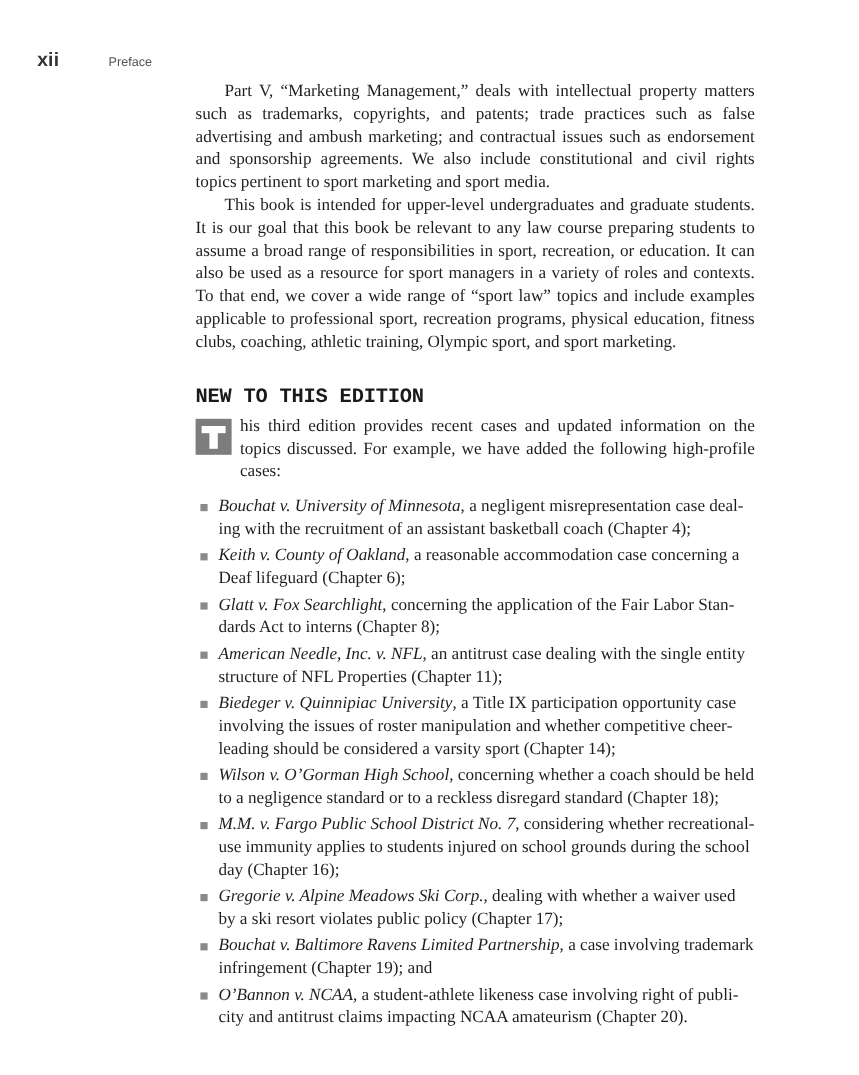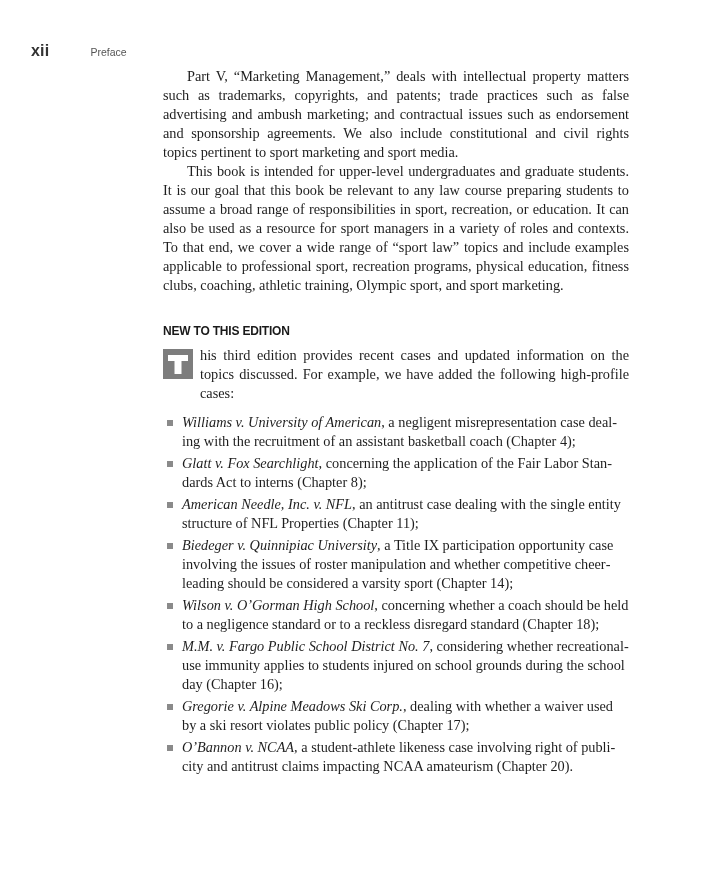--- a/index.html
+++ b/index.html
@@ -12,22 +12,22 @@
   .running-head .folio { font-weight: bold; font-size: 16px; letter-spacing: 0.2px; }
   .running-head .section { margin-left: 14px; font-size: 10.5px; color: #555; padding-left: 24px; }
   .content {
     position: absolute; left: 163px; top: 67px; width: 466px;
     font-family: "Liberation Serif", serif;
     font-size: 14.3px; line-height: 19px; color: #1e1e1e;
   }
   .content p { margin: 0; text-align: justify; hyphens: manual; }
   .content p.indent { text-indent: 24px; }
   h2.section-heading {
-    font-family: Liberation Sans, sans-serif;
-    font-weight: bold; font-size: 12px;
+    font-family: Liberation Mono, monospace;
+    font-weight: bold; font-size: 17px;
     margin: 27px 0 5px 0; letter-spacing: -0.2px; color: #1a1a1a;
   }
   .intro { position: relative; padding-left: 37px; min-height: 38px; }
   .dropcap {
     position: absolute; left: 0; top: 3px;
     width: 30px; height: 30px; background: #7d7d7d;
     display: flex; align-items: center; justify-content: center;
   }
   .dropcap svg { display: block; }
   ul.cases { list-style: none; margin: 10px 0 0 0; padding: 0; }
@@ -55,23 +55,25 @@
     <span class="dropcap">
       <svg width="22" height="22" viewBox="0 0 22 22" aria-hidden="true">
         <rect x="1" y="2" width="20" height="6" fill="#ffffff"></rect>
         <rect x="7.5" y="2" width="7" height="19" fill="#ffffff"></rect>
       </svg>
     </span>
     <p>his third edition provides recent cases and updated information on the topics discussed. For example, we have added the following high-profile cases:</p>
   </div>
 
   <ul class="cases" id="case-list">
-      <li><span class="bullet"></span><span class="case-name">Williams v. University of American</span><span>, a negligent misrepresentation case deal­ing with the recruitment of an assistant basketball coach (Chapter 4);</span></li>
+      <li><span class="bullet"></span><span class="case-name">Bouchat v. University of Minnesota</span><span>, a negligent misrepresentation case deal­ing with the recruitment of an assistant basketball coach (Chapter 4);</span></li>
+      <li><span class="bullet"></span><span class="case-name">Keith v. County of Oakland</span><span>, a reasonable accommodation case concerning a Deaf lifeguard  (Chapter 6);</span></li>
       <li><span class="bullet"></span><span class="case-name">Glatt v. Fox Searchlight</span><span>, concerning the application of the Fair Labor Stan­dards Act to interns (Chapter 8);</span></li>
       <li><span class="bullet"></span><span class="case-name">American Needle, Inc. v. NFL</span><span>, an antitrust case dealing with the single entity structure of NFL Properties (Chapter 11);</span></li>
       <li><span class="bullet"></span><span class="case-name">Biedeger v. Quinnipiac University</span><span>, a Title IX participation opportunity case involving the issues of roster manipulation and whether competitive cheer­leading should be considered a varsity sport (Chapter 14);</span></li>
       <li><span class="bullet"></span><span class="case-name">Wilson v. O’Gorman High School</span><span>, concerning whether a coach should be held to a negligence standard or to a reckless disregard standard (Chapter 18);</span></li>
       <li><span class="bullet"></span><span class="case-name">M.M. v. Fargo Public School District No. 7</span><span>, considering whether recreational-use immunity applies to students injured on school grounds during the school day (Chapter 16);</span></li>
       <li><span class="bullet"></span><span class="case-name">Gregorie v. Alpine Meadows Ski Corp.</span><span>, dealing with whether a waiver used by a ski resort violates public policy (Chapter 17);</span></li>
+      <li><span class="bullet"></span><span class="case-name">Bouchat v. Baltimore Ravens Limited Partnership</span><span>, a case involving trademark infringement (Chapter 19); and</span></li>
       <li><span class="bullet"></span><span class="case-name">O’Bannon v. NCAA</span><span>, a student-athlete likeness case involving right of publi­city and antitrust claims impacting NCAA amateurism (Chapter 20).</span></li>
     </ul>
 
 </div>
 
 </body></html>

